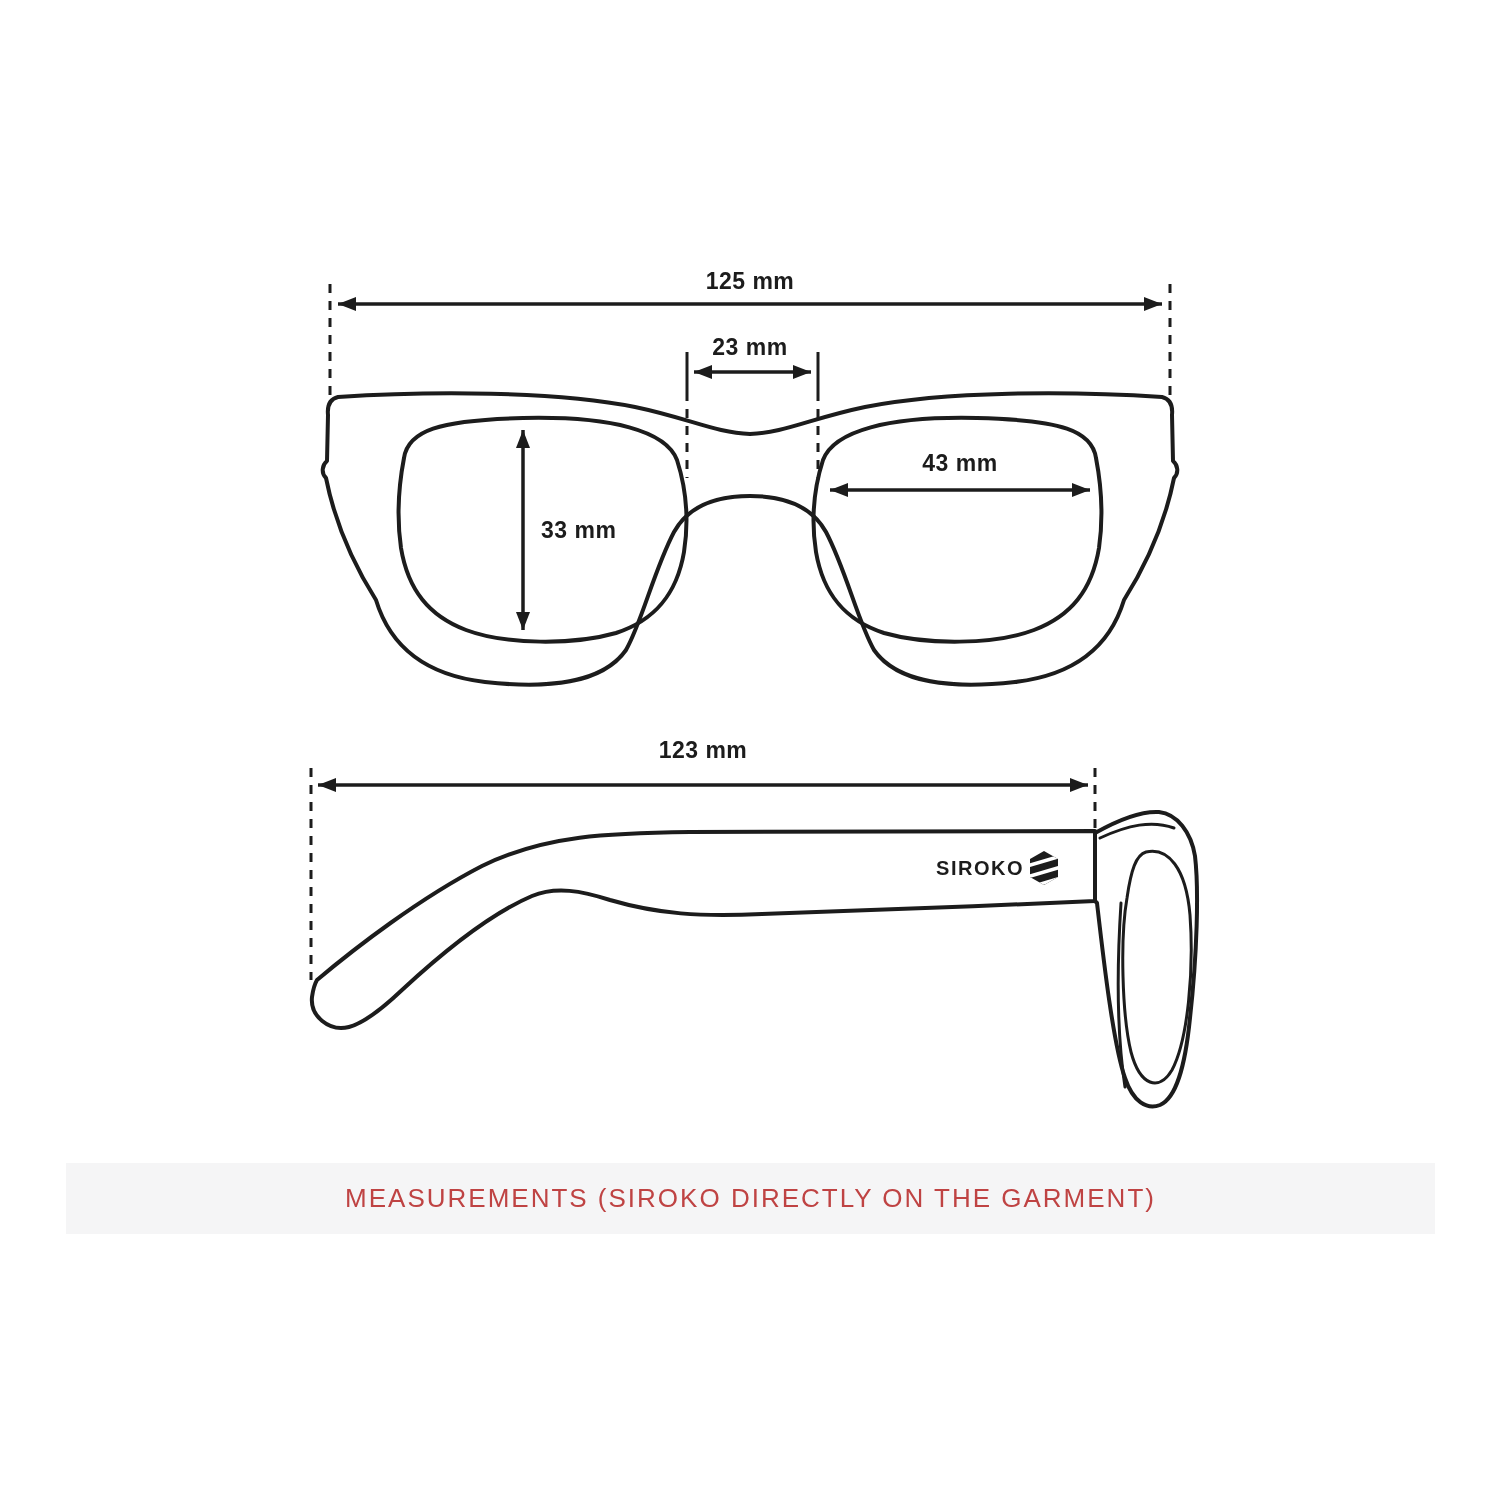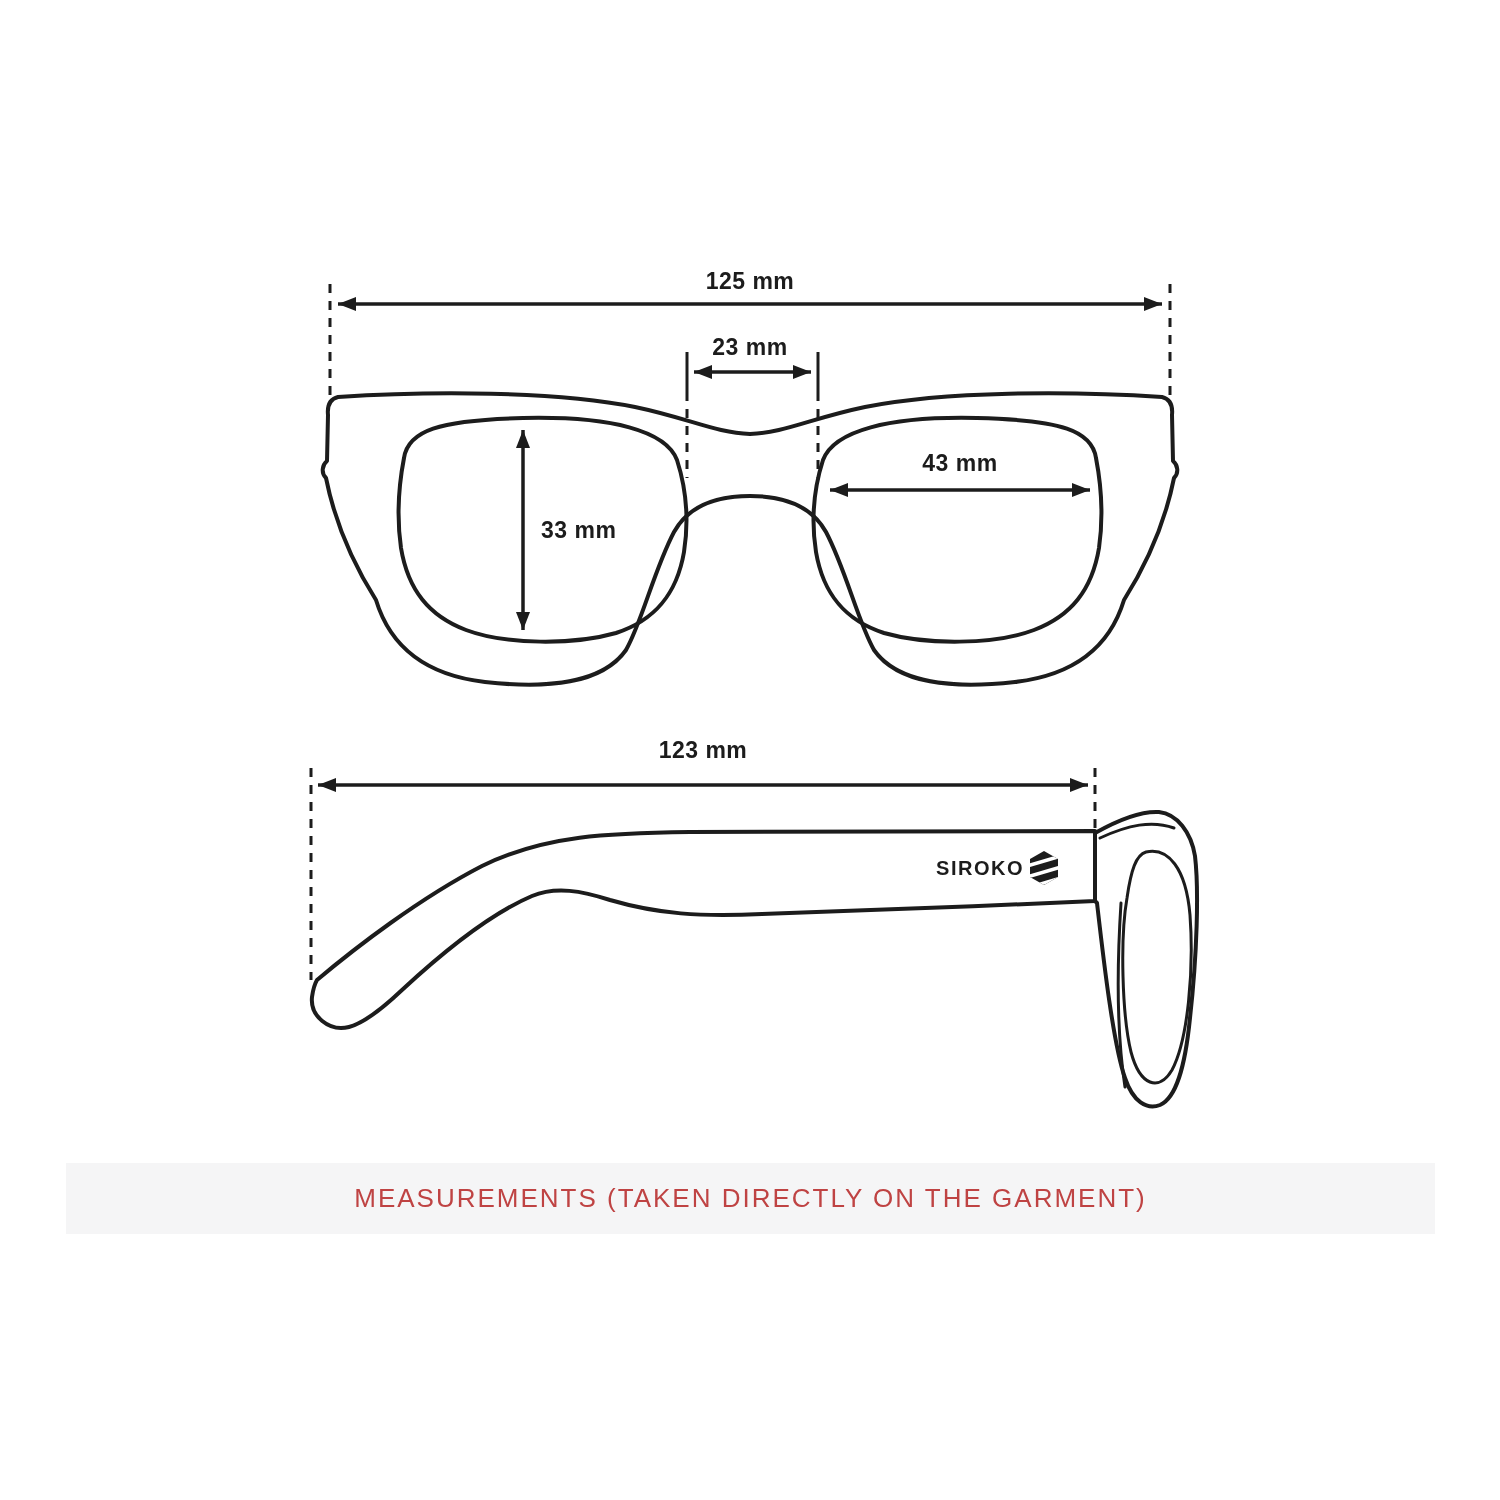--- a/index.html
+++ b/index.html
@@ -174,14 +174,14 @@
         <rect class="logo-fill" x="1026" y="847" width="36" height="42"></rect>
         <line class="logo-gap" x1="1024" y1="867" x2="1064" y2="855"></line>
         <line class="logo-gap" x1="1024" y1="878" x2="1064" y2="866"></line>
         <line class="logo-gap" x1="1024" y1="889" x2="1064" y2="877"></line>
       </g>
     </g>
   </g>
 </svg>
 
 <div class="footer-bar">
-  <span class="footer-text">MEASUREMENTS (TAKEN DIRECTLY ON THE GARMENT)</span>
+  <span class="footer-text">MEASUREMENTS (SIROKO DIRECTLY ON THE GARMENT)</span>
 </div>
 
 </body></html>

